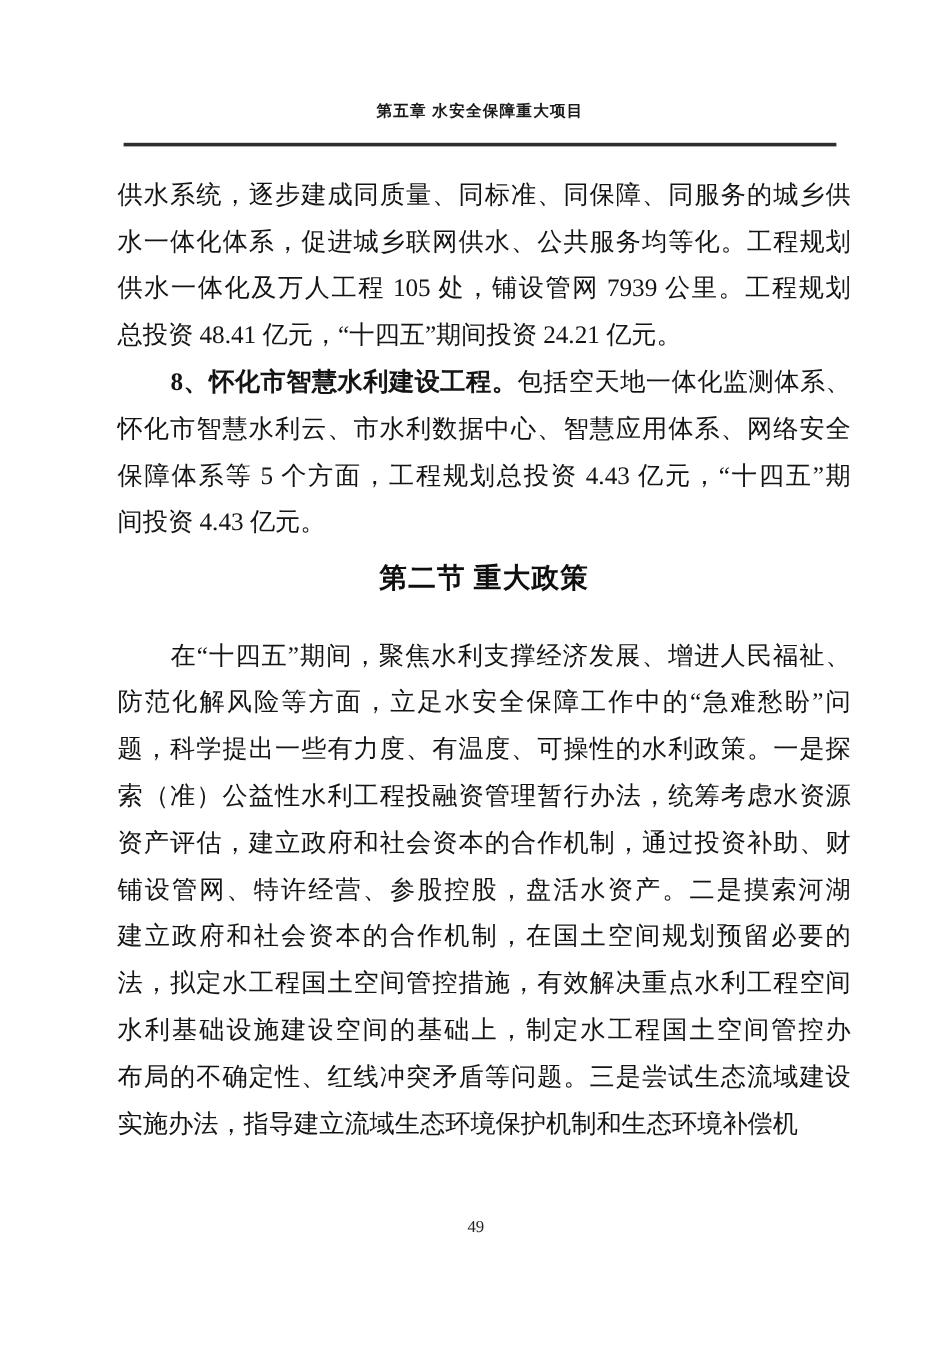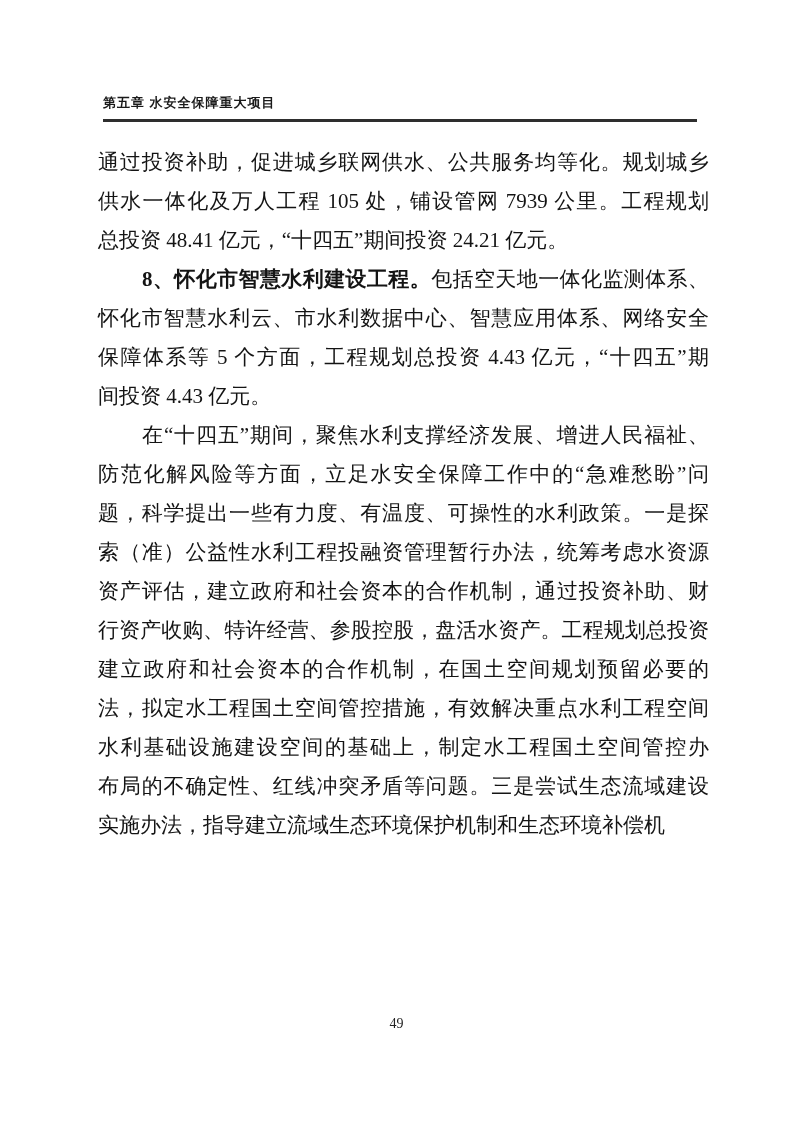--- a/index.html
+++ b/index.html
@@ -12,24 +12,24 @@
     width: 793px;
     height: 1122px;
     background: #ffffff;
     overflow: hidden;
     font-family: "Liberation Serif", serif;
     color: #111111;
   }
   
   .running-header {
     position: absolute;
-    top: 94px;
+    top: 84px;
     left: 103px;
     right: 96px;
-    text-align: left;
+    text-align: center;
     font-family: "Liberation Sans", sans-serif;
     font-size: 13px;
     font-weight: bold;
     letter-spacing: 1px;
     color: #1a1a1a;
     white-space: nowrap;
   }
   .header-rule {
     position: absolute;
     top: 119px;
@@ -86,37 +86,39 @@
 </style>
 </head>
 <body>
 
 <div class="page">
   <div class="running-header">第五章  水安全保障重大项目</div>
   <div class="header-rule"></div>
 
   <div class="doc-body">
       <div class="paragraph">
-        <div class="line"><span>通过投资补助，促进城乡联网供水、公共服务均等化。规划城乡</span></div>
+        <div class="line"><span>供水系统，逐步建成同质量、同标准、同保障、同服务的城乡供</span></div>
+        <div class="line"><span>水一体化体系，促进城乡联网供水、公共服务均等化。工程规划</span></div>
         <div class="line"><span>供水一体化及万人工程 105 处，铺设管网 7939 公里。工程规划</span></div>
         <div class="line last"><span>总投资 48.41 亿元，“十四五”期间投资 24.21 亿元。</span></div>
       </div>
       <div class="paragraph">
         <div class="line indent"><span class="bold">8、怀化市智慧水利建设工程。</span><span>包括空天地一体化监测体系、</span></div>
         <div class="line"><span>怀化市智慧水利云、市水利数据中心、智慧应用体系、网络安全</span></div>
         <div class="line"><span>保障体系等 5 个方面，工程规划总投资 4.43 亿元，“十四五”期</span></div>
         <div class="line last"><span>间投资 4.43 亿元。</span></div>
       </div>
+      <div class="section-heading">第二节 重大政策</div>
       <div class="paragraph">
         <div class="line indent"><span>在“十四五”期间，聚焦水利支撑经济发展、增进人民福祉、</span></div>
         <div class="line"><span>防范化解风险等方面，立足水安全保障工作中的“急难愁盼”问</span></div>
         <div class="line"><span>题，科学提出一些有力度、有温度、可操性的水利政策。一是探</span></div>
         <div class="line"><span>索（准）公益性水利工程投融资管理暂行办法，统筹考虑水资源</span></div>
         <div class="line"><span>资产评估，建立政府和社会资本的合作机制，通过投资补助、财</span></div>
-        <div class="line"><span>行资产收购、特许经营、参股控股，盘活水资产。工程规划总投资</span></div>
+        <div class="line"><span>铺设管网、特许经营、参股控股，盘活水资产。二是摸索河湖</span></div>
         <div class="line"><span>建立政府和社会资本的合作机制，在国土空间规划预留必要的</span></div>
         <div class="line"><span>法，拟定水工程国土空间管控措施，有效解决重点水利工程空间</span></div>
         <div class="line"><span>水利基础设施建设空间的基础上，制定水工程国土空间管控办</span></div>
         <div class="line"><span>布局的不确定性、红线冲突矛盾等问题。三是尝试生态流域建设</span></div>
         <div class="line last"><span>实施办法，指导建立流域生态环境保护机制和生态环境补偿机</span></div>
       </div>
     </div>
 
   <div class="page-number">49</div>
 </div>

